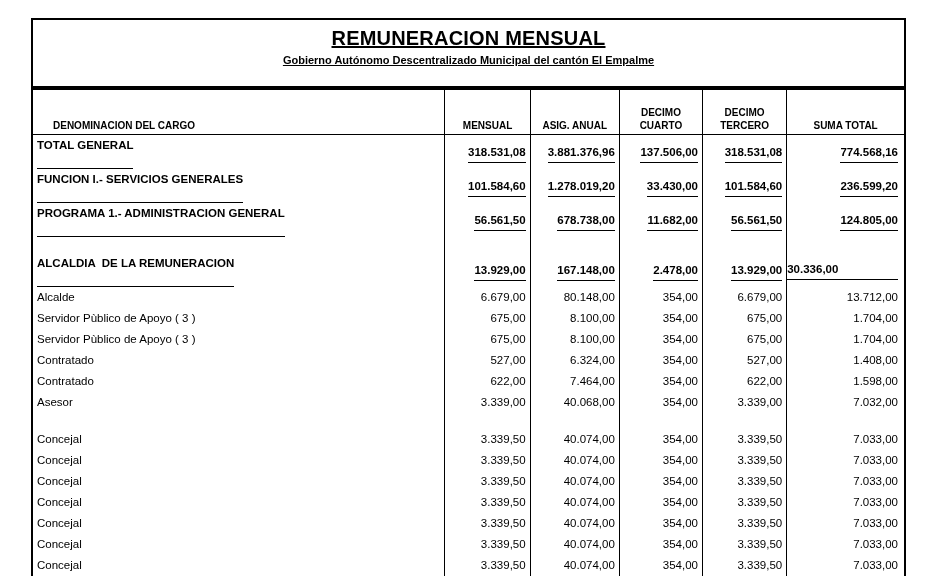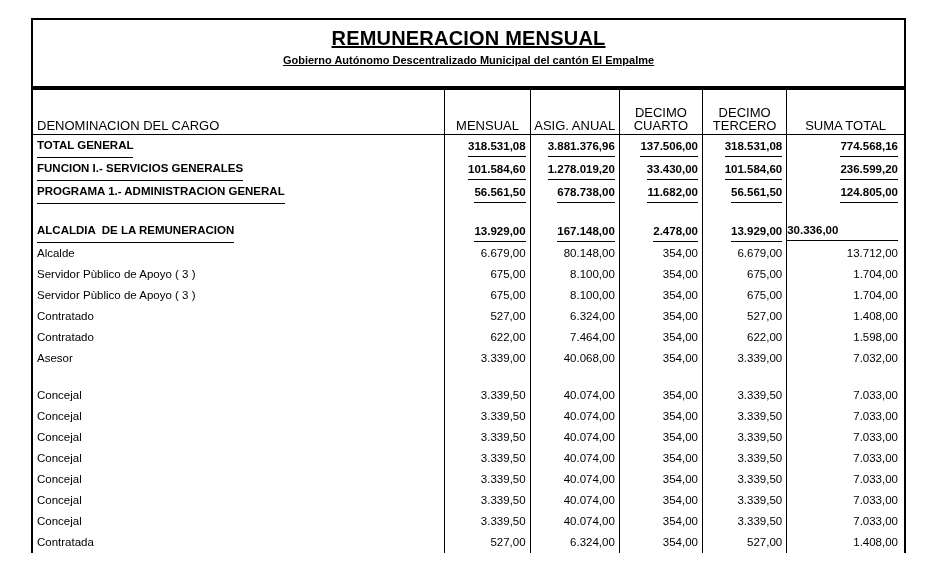--- a/index.html
+++ b/index.html
@@ -59,32 +59,32 @@
   table.main col.c-mens   { width: 85px; }
   table.main col.c-anual  { width: 89px; }
   table.main col.c-cuarto { width: 83px; }
   table.main col.c-tercero{ width: 84px; }
   table.main col.c-suma   { width: 118px; }
 
   
   thead th {
     border-right: 1px solid #000;
     border-bottom: 1.5px solid #000;
-    font-size: 13px;
-    font-weight: normal;
+    font-size: 10px;
+    font-weight: bold;
     height: 42px;
     vertical-align: bottom;
     padding: 0 0 2px 0;
     text-align: center;
     line-height: 13px;
     margin-left: 34px;
   }
   thead th.h-cargo {
     text-align: left;
-    padding-left: 4px;
+    padding-left: 20px;
   }
   thead th.h-suma {
     border-right: none;
   }
 
   
   tbody td {
     font-size: 11.5px;
     height: 21px;
     line-height: 21px;
@@ -112,21 +112,21 @@
   
   tr.section td,
   tr.total td {
     font-weight: bold;
   }
   tr.section td.cargo span.u,
   tr.total td.cargo span.u {
     border-bottom: 1.5px solid #000;
     display: inline-block;
     line-height: 17px;
-    padding-bottom: 3px;
+    padding-bottom: 14px;
     white-space: pre;
   }
   tr.section td.num span.u,
   tr.total td.num span.u,
   tr.section td.suma span.u,
   tr.total td.suma span.u {
     border-bottom: 1.5px solid #000;
     display: inline-block;
     line-height: 17px;
     padding-bottom: 1px;

